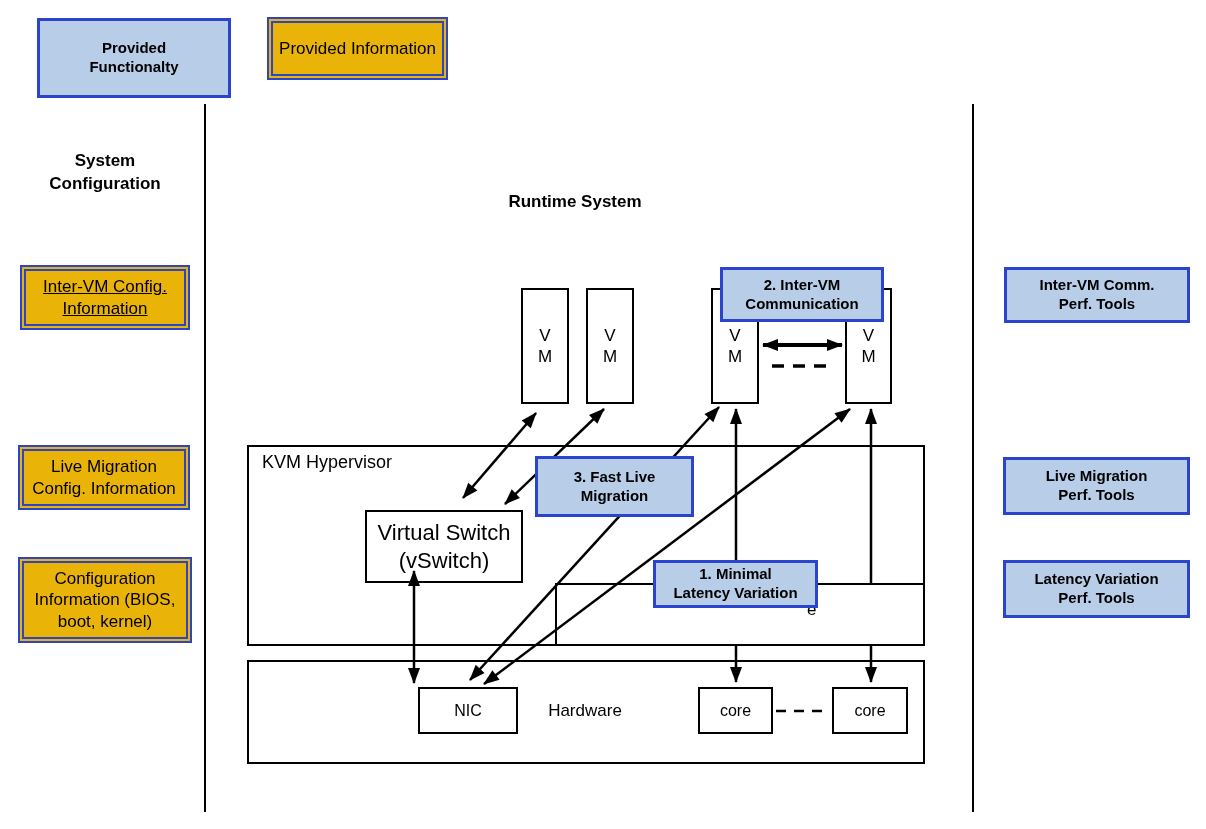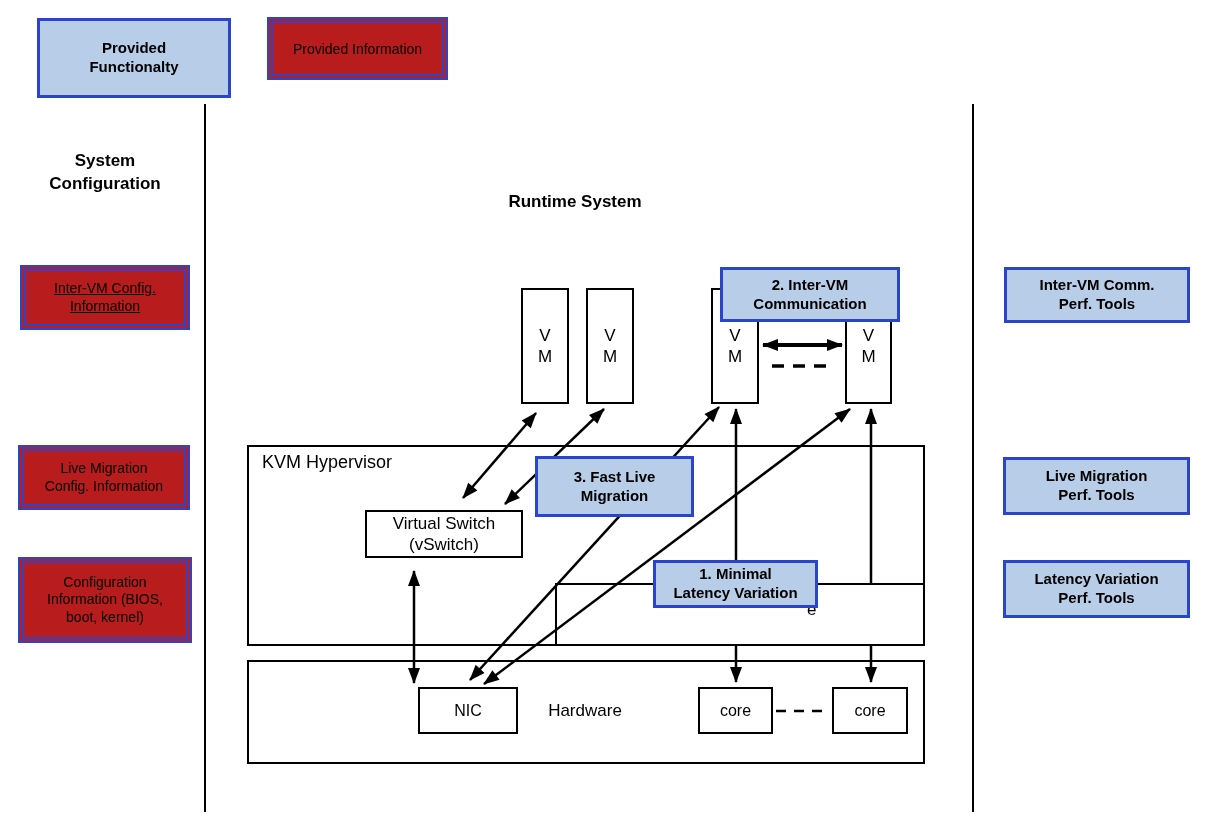--- a/index.html
+++ b/index.html
@@ -14,23 +14,23 @@
   .center-flex{display:flex;align-items:center;justify-content:center;text-align:center;}
   .pre{white-space:pre-line;line-height:1.25;}
   
   .blue-box{
     background:var(--callout-fill,#b8cde8);
     border:3px solid var(--callout-border,#2a44cc);
     font-weight:bold;font-size:15px;
   }
   
   .double-box{
-    background:#b91c1c;
+    background:#eab308;
     border:2px solid var(--callout-border,#2a44cc);
-    font-size:14px;
+    font-size:17px;
   }
   .double-box::after{
     content:"";position:absolute;inset:2px;
     border:2px solid var(--callout-border,#2a44cc);
     pointer-events:none;
   }
   .plain-box{background:#fff;border:2px solid #000;}
   .col-title{font-weight:bold;font-size:17px;text-align:center;line-height:1.35;}
   .divider{width:2px;background:#000;}
   .svg-overlay{position:absolute;left:0;top:0;z-index:2;pointer-events:none;}
@@ -76,21 +76,21 @@
 M</div>
   <div class="abs center-flex plain-box pre boxlayer" style="left:845px;top:288px;width:47px;height:116px;font-size:17px;">V
 M</div>
 
   <div class="abs plain-box boxlayer" style="left:247px;top:445px;width:678px;height:201px;"></div>
   <div class="abs boxlayer" style="left:262px;top:452px;font-size:18px;">KVM Hypervisor</div>
 
   <div class="abs plain-box boxlayer" style="left:555px;top:583px;width:370px;height:63px;"></div>
   <div class="abs boxlayer" style="left:807px;top:600px;font-size:17px;">e</div>
 
-  <div class="abs center-flex plain-box pre boxlayer" style="left:365px;top:510px;width:158px;height:48px;font-size:17px;">Virtual Switch
+  <div class="abs center-flex plain-box pre boxlayer" style="left:365px;top:510px;width:158px;height:73px;font-size:22px;">Virtual Switch
 (vSwitch)</div>
 
   <div class="abs plain-box boxlayer" style="left:247px;top:660px;width:678px;height:104px;"></div>
   <div class="abs boxlayer" style="left:530px;top:701px;width:110px;text-align:center;font-size:17px;">Hardware</div>
   <div class="abs center-flex plain-box boxlayer" style="left:382px;top:687px;width:100px;height:47px;font-size:16px;margin-left:36px;">NIC</div>
   <div class="abs center-flex plain-box boxlayer" style="left:698px;top:687px;width:75px;height:47px;font-size:16px;">core</div>
   <div class="abs center-flex plain-box boxlayer" style="left:832px;top:687px;width:76px;height:47px;font-size:16px;">core</div>
 
   <svg class="svg-overlay" width="1206" height="829" viewBox="0 0 1206 829">
     <defs>
@@ -107,20 +107,20 @@
       <line x1="736" y1="583" x2="736" y2="409" marker-end="url(#ah)"></line>
       <line x1="871" y1="583" x2="871" y2="409" marker-end="url(#ah)"></line>
       <line x1="736" y1="646" x2="736" y2="682" marker-end="url(#ah)"></line>
       <line x1="871" y1="646" x2="871" y2="682" marker-end="url(#ah)"></line>
       <line x1="763" y1="345" x2="842" y2="345" stroke-width="4" marker-start="url(#ah)" marker-end="url(#ah)"></line>
       <line x1="772" y1="366" x2="834" y2="366" stroke-width="3.5" stroke-dasharray="12 9"></line>
       <line x1="776" y1="711" x2="830" y2="711" stroke-width="2.5" stroke-dasharray="10 8"></line>
     </g>
   </svg>
 
-  <div class="abs center-flex blue-box pre callout" style="left:720px;top:267px;width:180px;height:55px;">2. Inter-VM
+  <div class="abs center-flex blue-box pre callout" style="left:720px;top:267px;width:164px;height:55px;">2. Inter-VM
 Communication</div>
   <div class="abs center-flex blue-box pre callout" style="left:535px;top:456px;width:159px;height:61px;">3. Fast Live
 Migration</div>
   <div class="abs center-flex blue-box pre callout" style="left:653px;top:560px;width:165px;height:48px;text-align:center;">1. Minimal
 Latency Variation</div>
 
 </div>
 
 </body></html>

